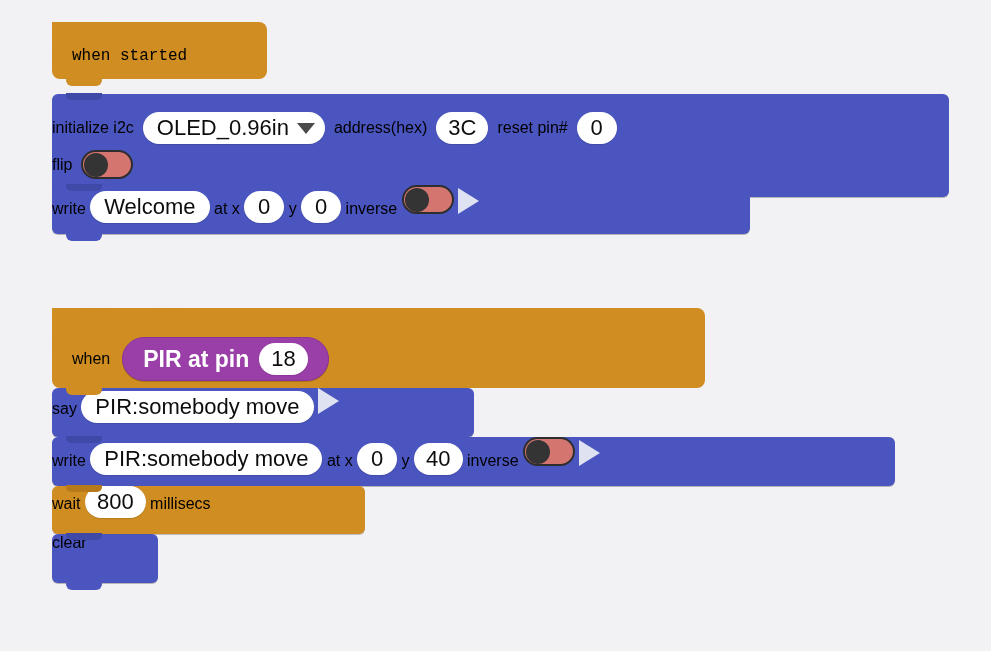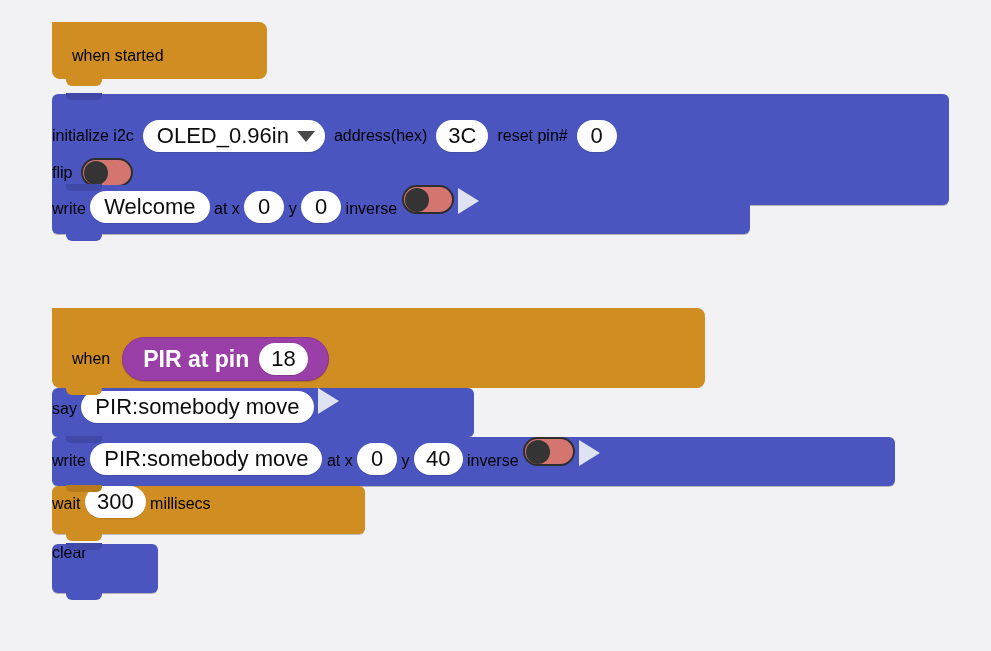--- a/index.html
+++ b/index.html
@@ -208,29 +208,29 @@
     width: 100%;
   }
 </style>
 </head>
 <body>
 
 <div id="canvas">
 
   <div class="stack" style="left:52px; top:22px;">
 
-    <div class="hat notch-bottom" style="width:215px; height:57px;">
+    <div class="hat notch-bottom" style="width:215px; height:57px;font-family:Liberation Mono, monospace;">
       <div class="dome" style="width:170px; height:46px;"></div>
       <div class="hat-inner" style="height:46px;">
         <span class="lbl">when started</span>
       </div>
     </div>
 
     <div class="cmd notch-top notch-bottom" style="position:absolute; left:0; top:72px; width:897px; height:91px;
-                padding-top:14px; padding-bottom:6px; align-content:center;">
+                padding-top:6px; padding-bottom:6px; align-content:center;">
       <div class="row">
         <span class="lbl">initialize i2c</span>
         <span class="field dropdown">
           <span>OLED_0.96in</span>
           <span class="caret"></span>
         </span>
         <span class="lbl">address(hex)</span>
         <span class="field num">3C</span>
         <span class="lbl">reset pin#</span>
         <span class="field num">0</span>
@@ -286,22 +286,22 @@
       <span class="field num">40</span>
       <span class="lbl">inverse</span>
       <span class="toggle">
         <span class="knob"></span>
       </span>
       <span class="play"></span>
     </div>
 
     <div class="evt notch-top notch-bottom" style="position:absolute; left:0; top:178px; width:313px; height:48px;">
       <span class="lbl">wait</span>
-      <span class="field num">300</span>
+      <span class="field num">800</span>
       <span class="lbl">millisecs</span>
     </div>
 
-    <div class="cmd notch-top notch-bottom" style="position:absolute; left:0; top:236px; width:106px; height:49px;">
+    <div class="cmd notch-top notch-bottom" style="position:absolute; left:0; top:226px; width:106px; height:49px;">
       <span class="lbl">clear</span>
     </div>
   </div>
 
 </div>
 
 </body></html>

